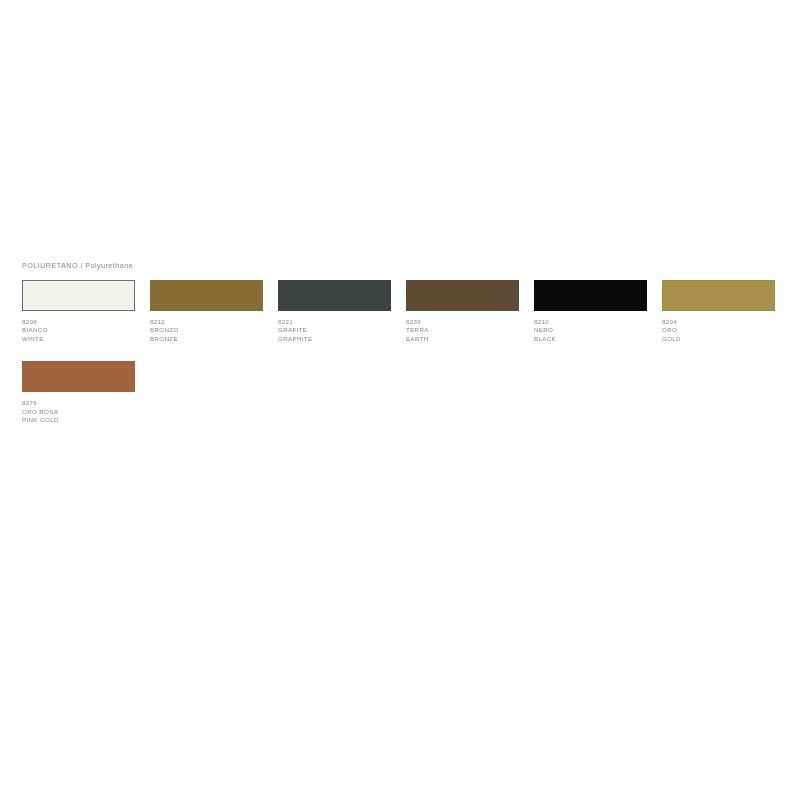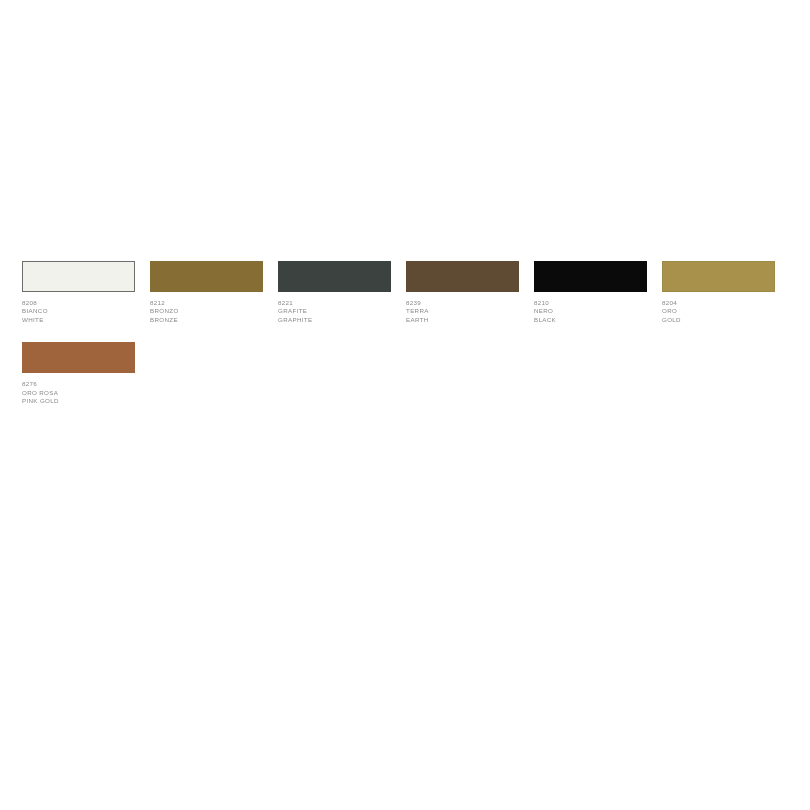--- a/index.html
+++ b/index.html
@@ -86,20 +86,21 @@
   }
   .swatch-caption .name-en {
     color: #8a8a8f;
   }
 </style>
 </head>
 <body>
 
 <div id="chart-root">
 
+  <div class="section-header">POLIURETANO / Polyurethane</div>
 
   <div class="swatch-grid">
       <div class="swatch-cell">
         <div class="swatch-chip bordered" style="background: rgb(242, 242, 236);"></div>
         <div class="swatch-caption">
           <span class="line code">8208</span>
           <span class="line name-it">BIANCO</span>
           <span class="line name-en">WHITE</span>
         </div>
       </div>

